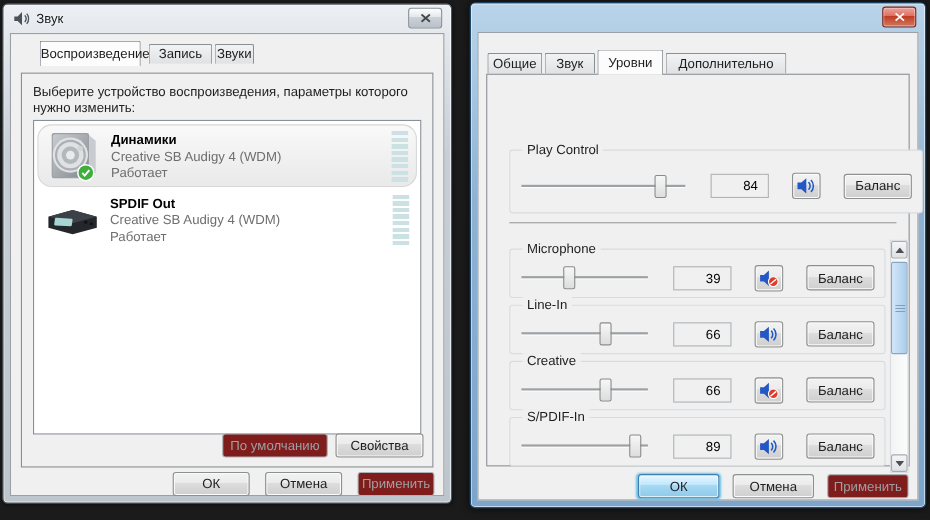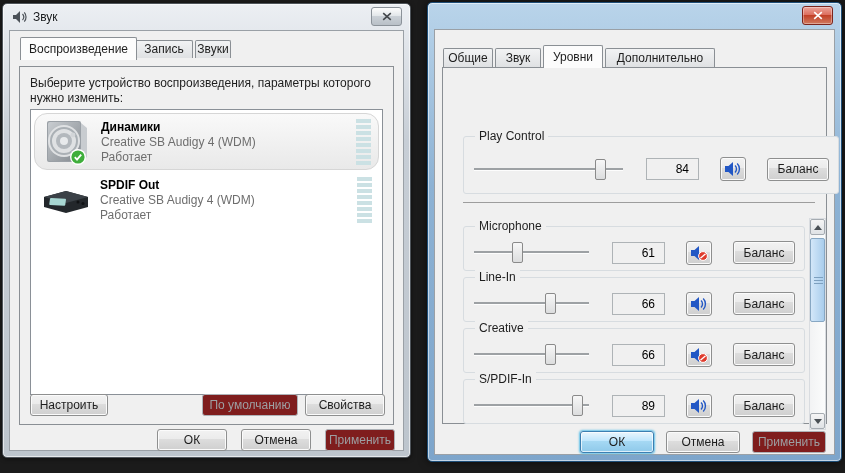--- a/index.html
+++ b/index.html
@@ -23,21 +23,21 @@
   .tabpage { position:absolute; background:#f0f0f0; border:1px solid #8a8f94; z-index:2; }
 
   
   .btn { border:1px solid #8e8f8f; border-radius:3px; background:linear-gradient(#f2f2f2,#ebebeb 45%,#dddddd 45%,#cfcfcf); box-shadow:inset 0 0 0 1px #fbfbfb; text-align:center; font-family:inherit; font-size:12px; color:#1e1e1e; cursor:pointer; }
   .btn-disabled { border-color:#aeb2b7; background:#7f1d1d; box-shadow:none; color:#9d9fa2; cursor:default; }
   .btn-default { border-color:#3c7fb1; background:linear-gradient(#eaf6fd,#bee6fd 45%,#a6d9f4 45%,#8fc9ea); box-shadow:0 0 2px 1px #63c1e8, inset 0 0 0 1px rgba(255,255,255,.7); }
 
   
   #lw { left:2px; top:3px; width:409px; height:455px; }
   #lw .client { left:6px; right:6px; }
-  .lw-tab1 { left:10px; top:6px; width:117px; }
+  .lw-tab1 { left:26px; top:6px; width:92px; }
   .lw-tab2 { left:125px; top:9px; width:58px; height:18px; line-height:17px; }
   .lw-tab3 { left:185px; top:9px; width:36px; height:18px; line-height:17px; }
   #lw .tabpage { left:9px; right:9px; top:35px; height:359px; }
   .instruction { position:absolute; left:10px; top:9px; width:362px; line-height:15px; color:#1e1e1e; }
   .listbox { position:absolute; left:10px; right:10px; top:42px; height:286px; background:#fff; border:1px solid #8a9097; }
   .dev-row { position:absolute; left:3px; right:3px; height:57px; border-radius:13px; }
   .dev-row.selected { top:3px; background:linear-gradient(#f9f9f9,#e9e9e9); border:1px solid #d6d6d6; }
   .dev-row.plain { top:62px; }
   .dev-icon { position:absolute; left:7px; top:5px; }
   .dev-text { position:absolute; left:66px; top:6px; line-height:15px; }
@@ -146,21 +146,20 @@
           </svg>
           <div class="dev-text">
             <div class="dev-name">SPDIF Out</div>
             <div class="dev-sub">Creative SB Audigy 4 (WDM)</div>
             <div class="dev-sub">Работает</div>
           </div>
           <div class="meter"></div>
         </div>
 
       </div>
-      <button class="btn lw-btnrow-btn" style="left:10px; width:78px;">Настроить</button>
       <button class="btn btn-disabled lw-btnrow-btn" style="right:95px; width:96px;">По умолчанию</button>
       <button class="btn lw-btnrow-btn" style="right:8px; width:80px;">Свойства</button>
     </div>
     <button class="btn lw-footer-btn" style="right:176px;">ОК</button>
     <button class="btn lw-footer-btn" style="right:92px;">Отмена</button>
     <button class="btn btn-disabled lw-footer-btn" style="right:8px;">Применить</button>
   </div>
 </div>
 
 <div class="win win-active" id="rw">
@@ -201,21 +200,21 @@
 
       <div class="separator"></div>
 
       <div class="group g-mic">
         <div class="group-label">Microphone</div>
         <div class="group-row">
           <div class="slider">
               <div class="slider-track"></div>
               <div class="slider-thumb" style="left: calc(39% - 6px);"></div>
             </div>
-          <div class="value-box">61</div>
+          <div class="value-box">39</div>
           <button class="btn vol-btn muted">
             <svg width="18" height="16" viewBox="0 0 18 16">
                 <path d="M1 5h3.5L9 1v14L4.5 11H1z" fill="#2257c5"></path>
                 <path class="waves" d="M11 4.6a4.6 4.6 0 0 1 0 6.8M13.2 2.6a7.6 7.6 0 0 1 0 10.8" stroke="#2257c5" stroke-width="1.4" fill="none"></path>
                 <g class="mute-badge">
                   <circle cx="13" cy="11" r="4.4" fill="#df3b2c" stroke="#fff" stroke-width="1"></circle>
                   <line x1="10.4" y1="13.2" x2="15.6" y2="8.8" stroke="#fff" stroke-width="1.3"></line>
                 </g>
               </svg>
           </button>

